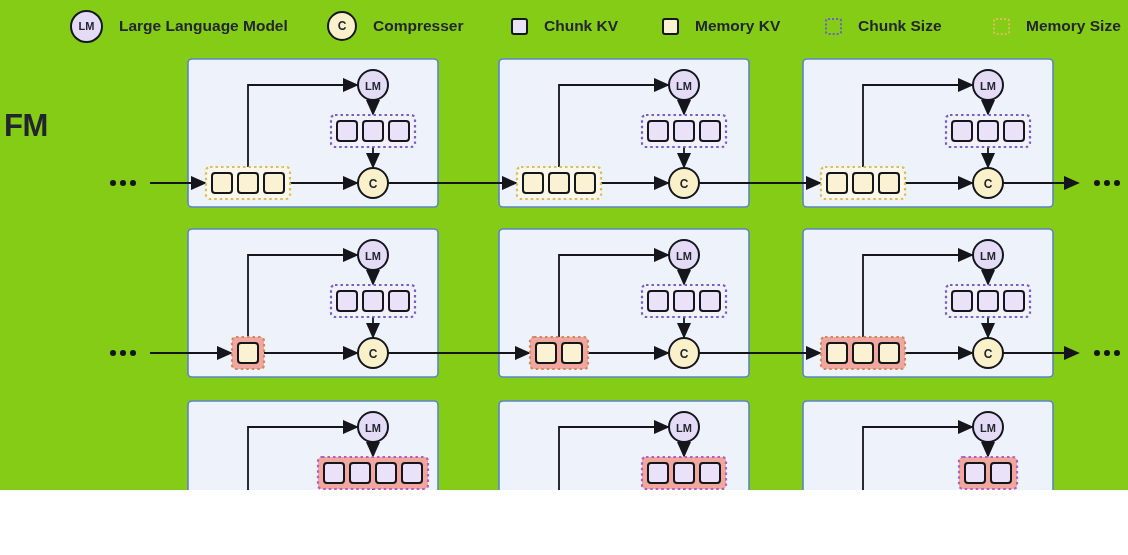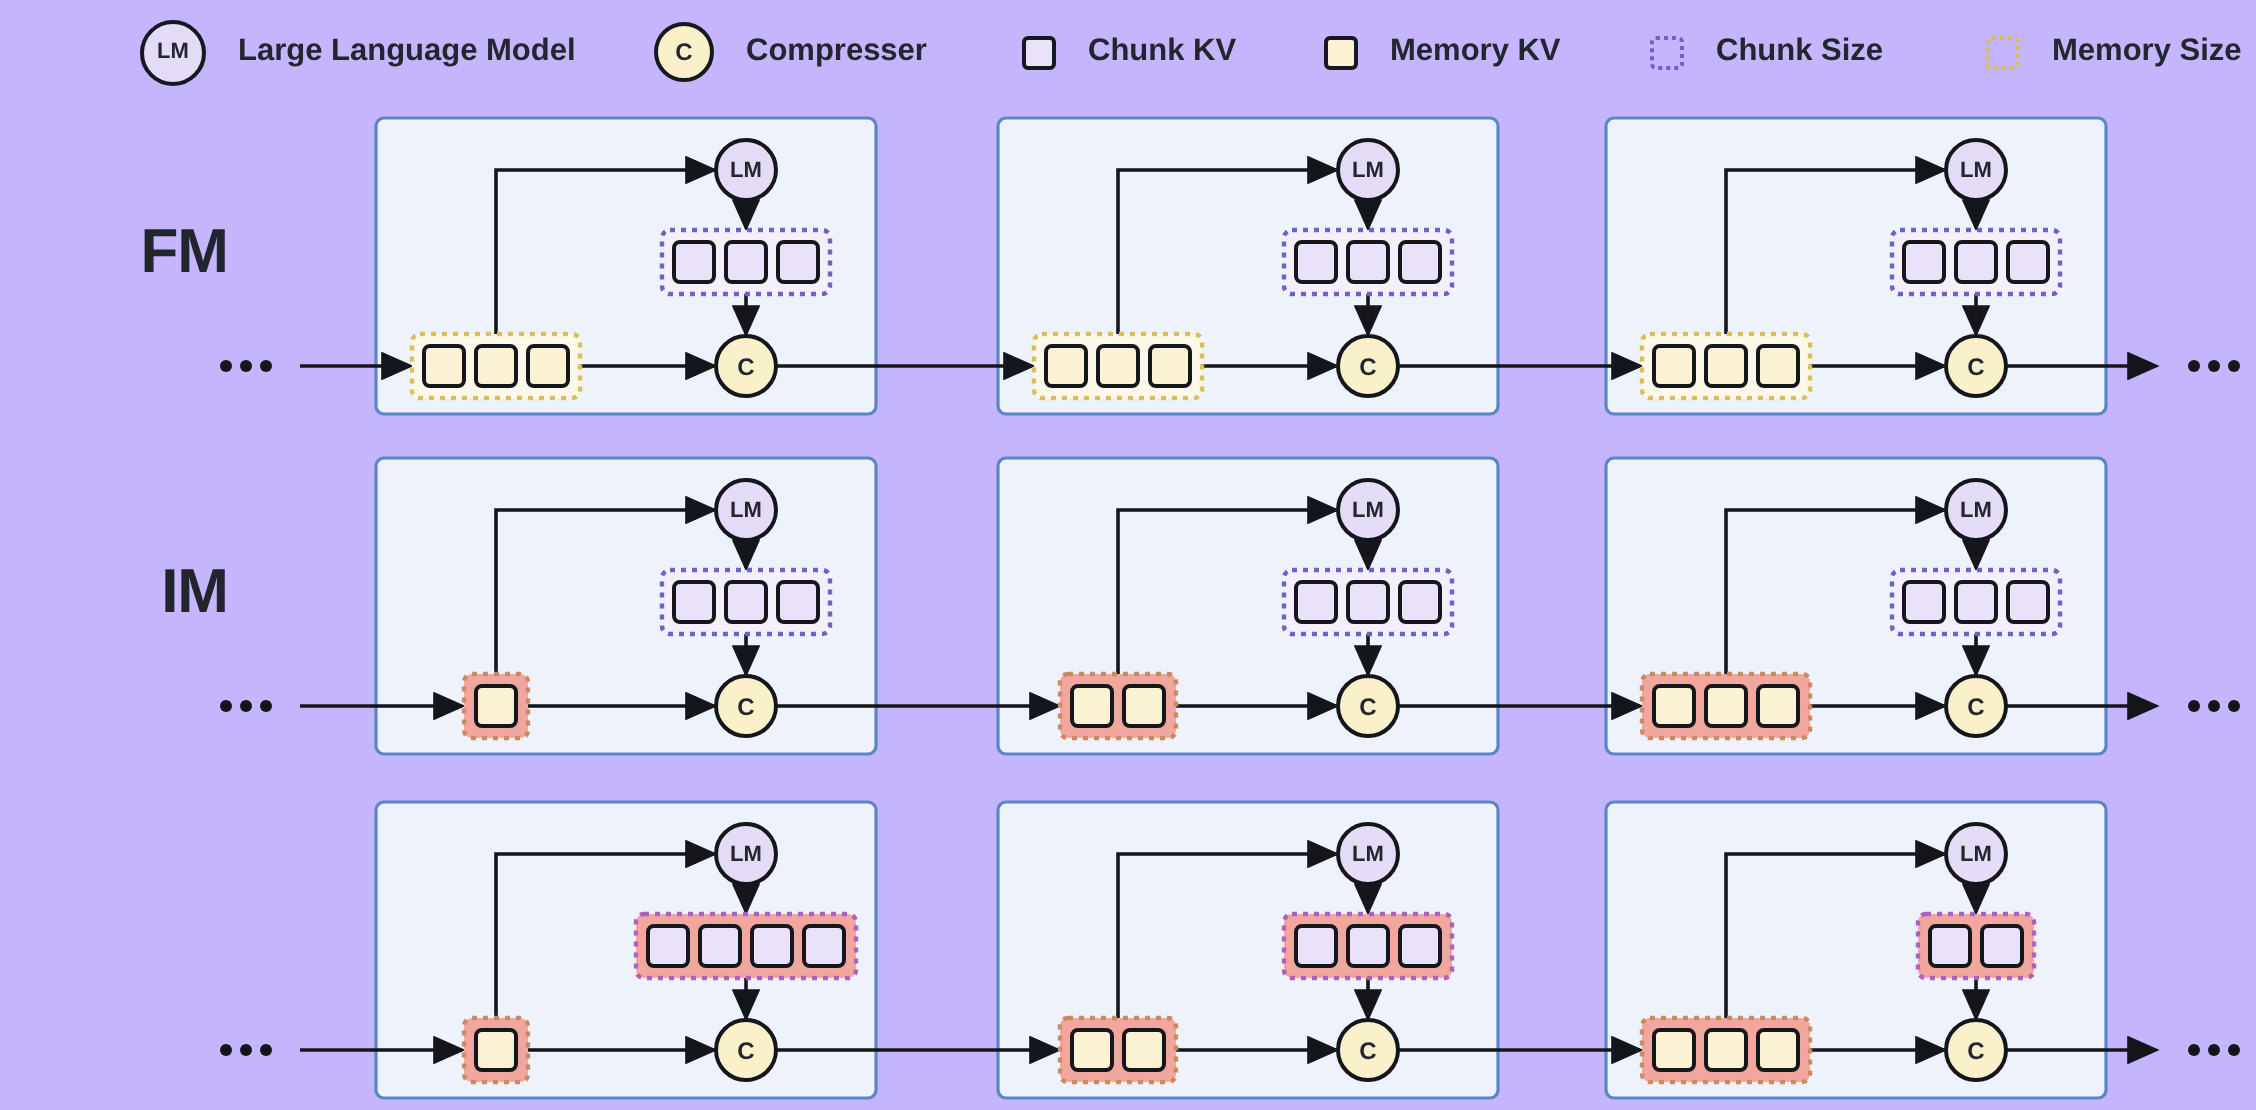--- a/index.html
+++ b/index.html
@@ -1,33 +1,33 @@
 <!DOCTYPE html>
 <html><head>
 <meta charset="utf-8">
 <style>
   html,body{margin:0;padding:0;background:#ffffff;}
-  .page{position:relative;width:1128px;height:555px;background:#c4b5fd;overflow:hidden;
+  .page{position:relative;width:1128px;height:490px;background:#84cc16;overflow:hidden;
         font-family:"Liberation Sans","DejaVu Sans",sans-serif;color:#23262E;}
   
   .legend{position:absolute;left:0;top:0;width:1128px;height:50px;}
   .li{position:absolute;top:9px;height:34px;display:flex;align-items:center;gap:16px;}
   .llabel{font-size:15.5px;font-weight:700;color:#23262E;white-space:nowrap;}
   .circ{display:flex;align-items:center;justify-content:center;border:2px solid #16181F;
         border-radius:50%;font-weight:700;color:#23262E;box-sizing:border-box;}
   .circ.lm{width:33px;height:33px;background:#E4DCF6;font-size:11px;}
   .circ.c{width:30px;height:30px;background:#FAF1CA;font-size:12px;}
   .sqi{width:17px;height:17px;border-radius:3px;box-sizing:border-box;}
   .sqi.chunk{background:#E9E2F8;border:2px solid #16181F;}
   .sqi.mem{background:#FAF2D2;border:2px solid #16181F;}
   .sqi.chunkdash{background:transparent;border:2px dotted #6F61C5;}
   .sqi.memdash{background:transparent;border:2px dotted #D9BE5B;}
   
   .row{position:absolute;left:0;width:1128px;height:150px;}
-  .rowlabel{position:absolute;left:4px;top:50px;width:110px;text-align:right;
+  .rowlabel{position:absolute;left:4px;top:50px;width:110px;text-align:left;
             font-size:31px;font-weight:700;color:#22252E;letter-spacing:-0.5px;}
   .rowsvg{position:absolute;left:0;top:0;}
 </style>
 </head>
 <body>
 
 <div class="page">
 
   <div class="legend">
     <div class="li" style="left:70px">
@@ -125,21 +125,20 @@
         <text x="988" y="125.5" text-anchor="middle" dominant-baseline="central" font-family="Liberation Sans, DejaVu Sans, sans-serif" font-size="12" font-weight="700" fill="#23262E">C</text>
         <circle cx="113" cy="125" r="3" fill="#14161C"></circle>
         <circle cx="123" cy="125" r="3" fill="#14161C"></circle>
         <circle cx="133" cy="125" r="3" fill="#14161C"></circle>
         <circle cx="1097" cy="125" r="3" fill="#14161C"></circle>
         <circle cx="1107" cy="125" r="3" fill="#14161C"></circle>
         <circle cx="1117" cy="125" r="3" fill="#14161C"></circle>
       </svg>
   </div>
   <div class="row" style="top:228px">
-    <div class="rowlabel">IM</div>
     <svg class="rowsvg" width="1128" height="150" viewBox="0 0 1128 150">
         <defs>
           <marker id="ah1" markerWidth="9" markerHeight="8" refX="8" refY="4" orient="auto">
     <path d="M0,0 L9,4 L0,8 z" fill="#14161C"></path>
           </marker>
         </defs>
         <rect x="188" y="1" width="250" height="148" rx="4" fill="#EDF2FB" stroke="#5C85C7" stroke-width="1.6"></rect>
         <rect x="499" y="1" width="250" height="148" rx="4" fill="#EDF2FB" stroke="#5C85C7" stroke-width="1.6"></rect>
         <rect x="803" y="1" width="250" height="148" rx="4" fill="#EDF2FB" stroke="#5C85C7" stroke-width="1.6"></rect>
         <path d="M 150 125 H 231" fill="none" stroke="#14161C" stroke-width="1.8" marker-end="url(#ah1)"></path>

